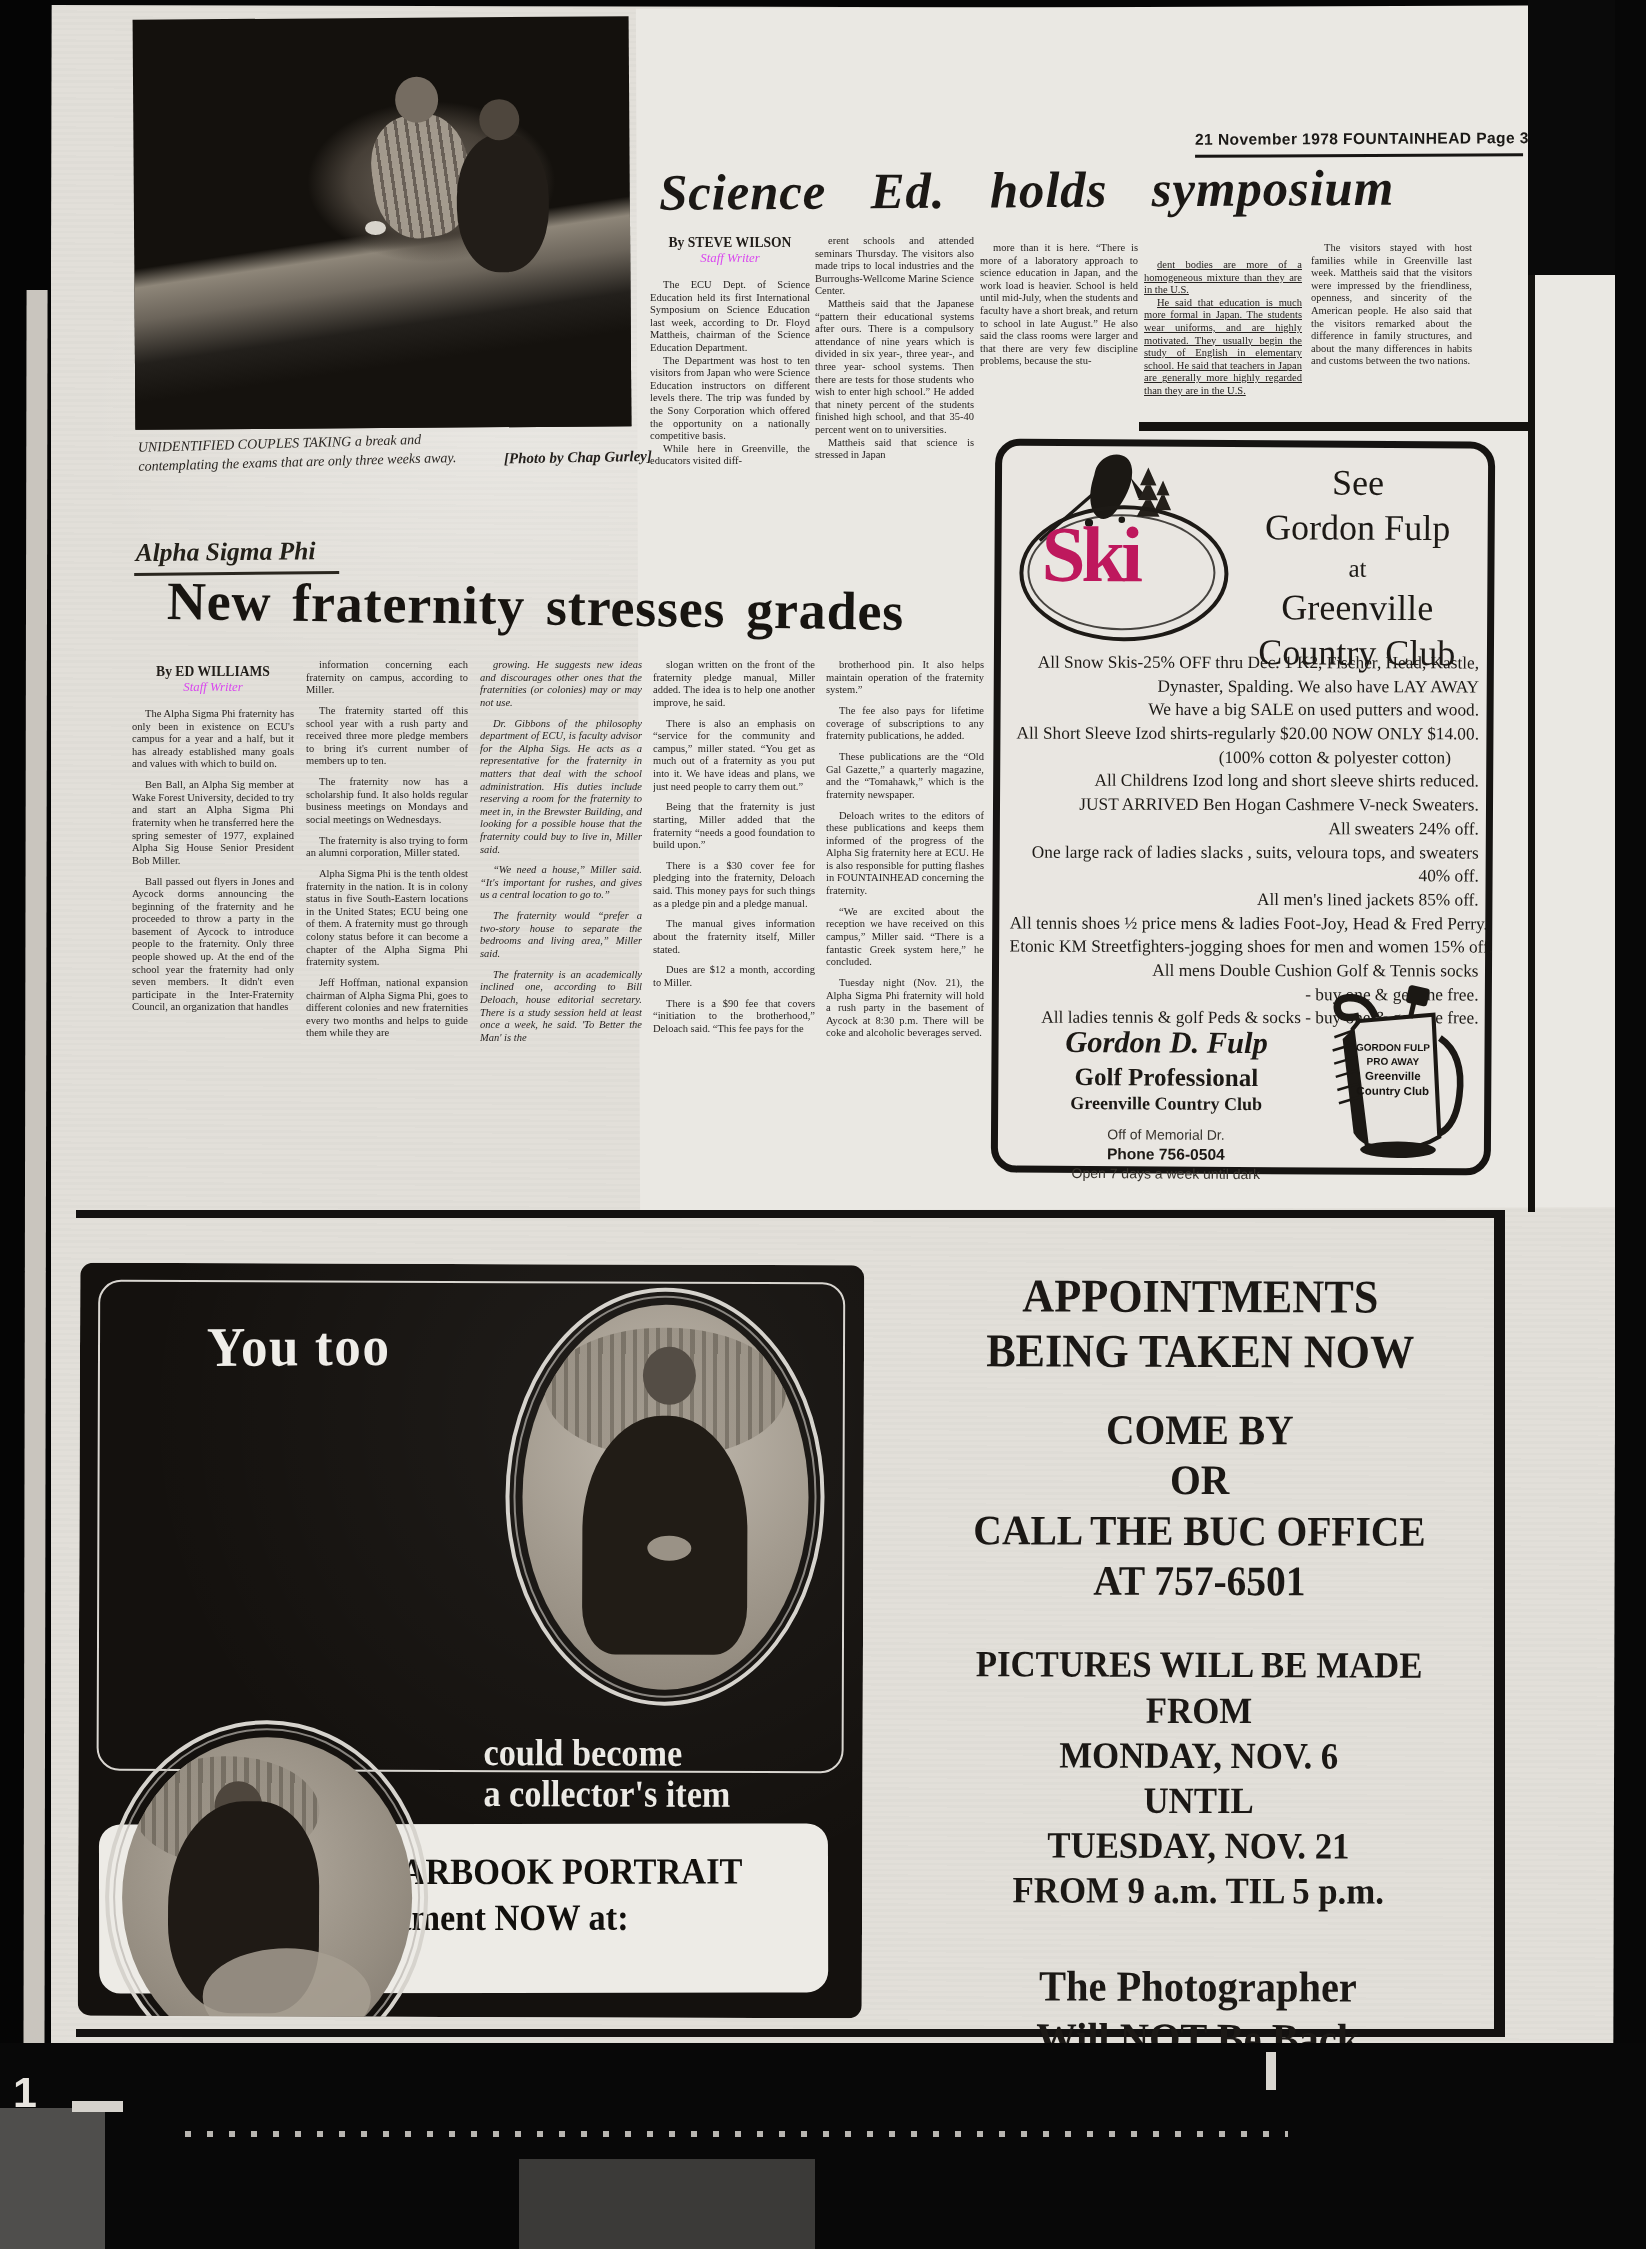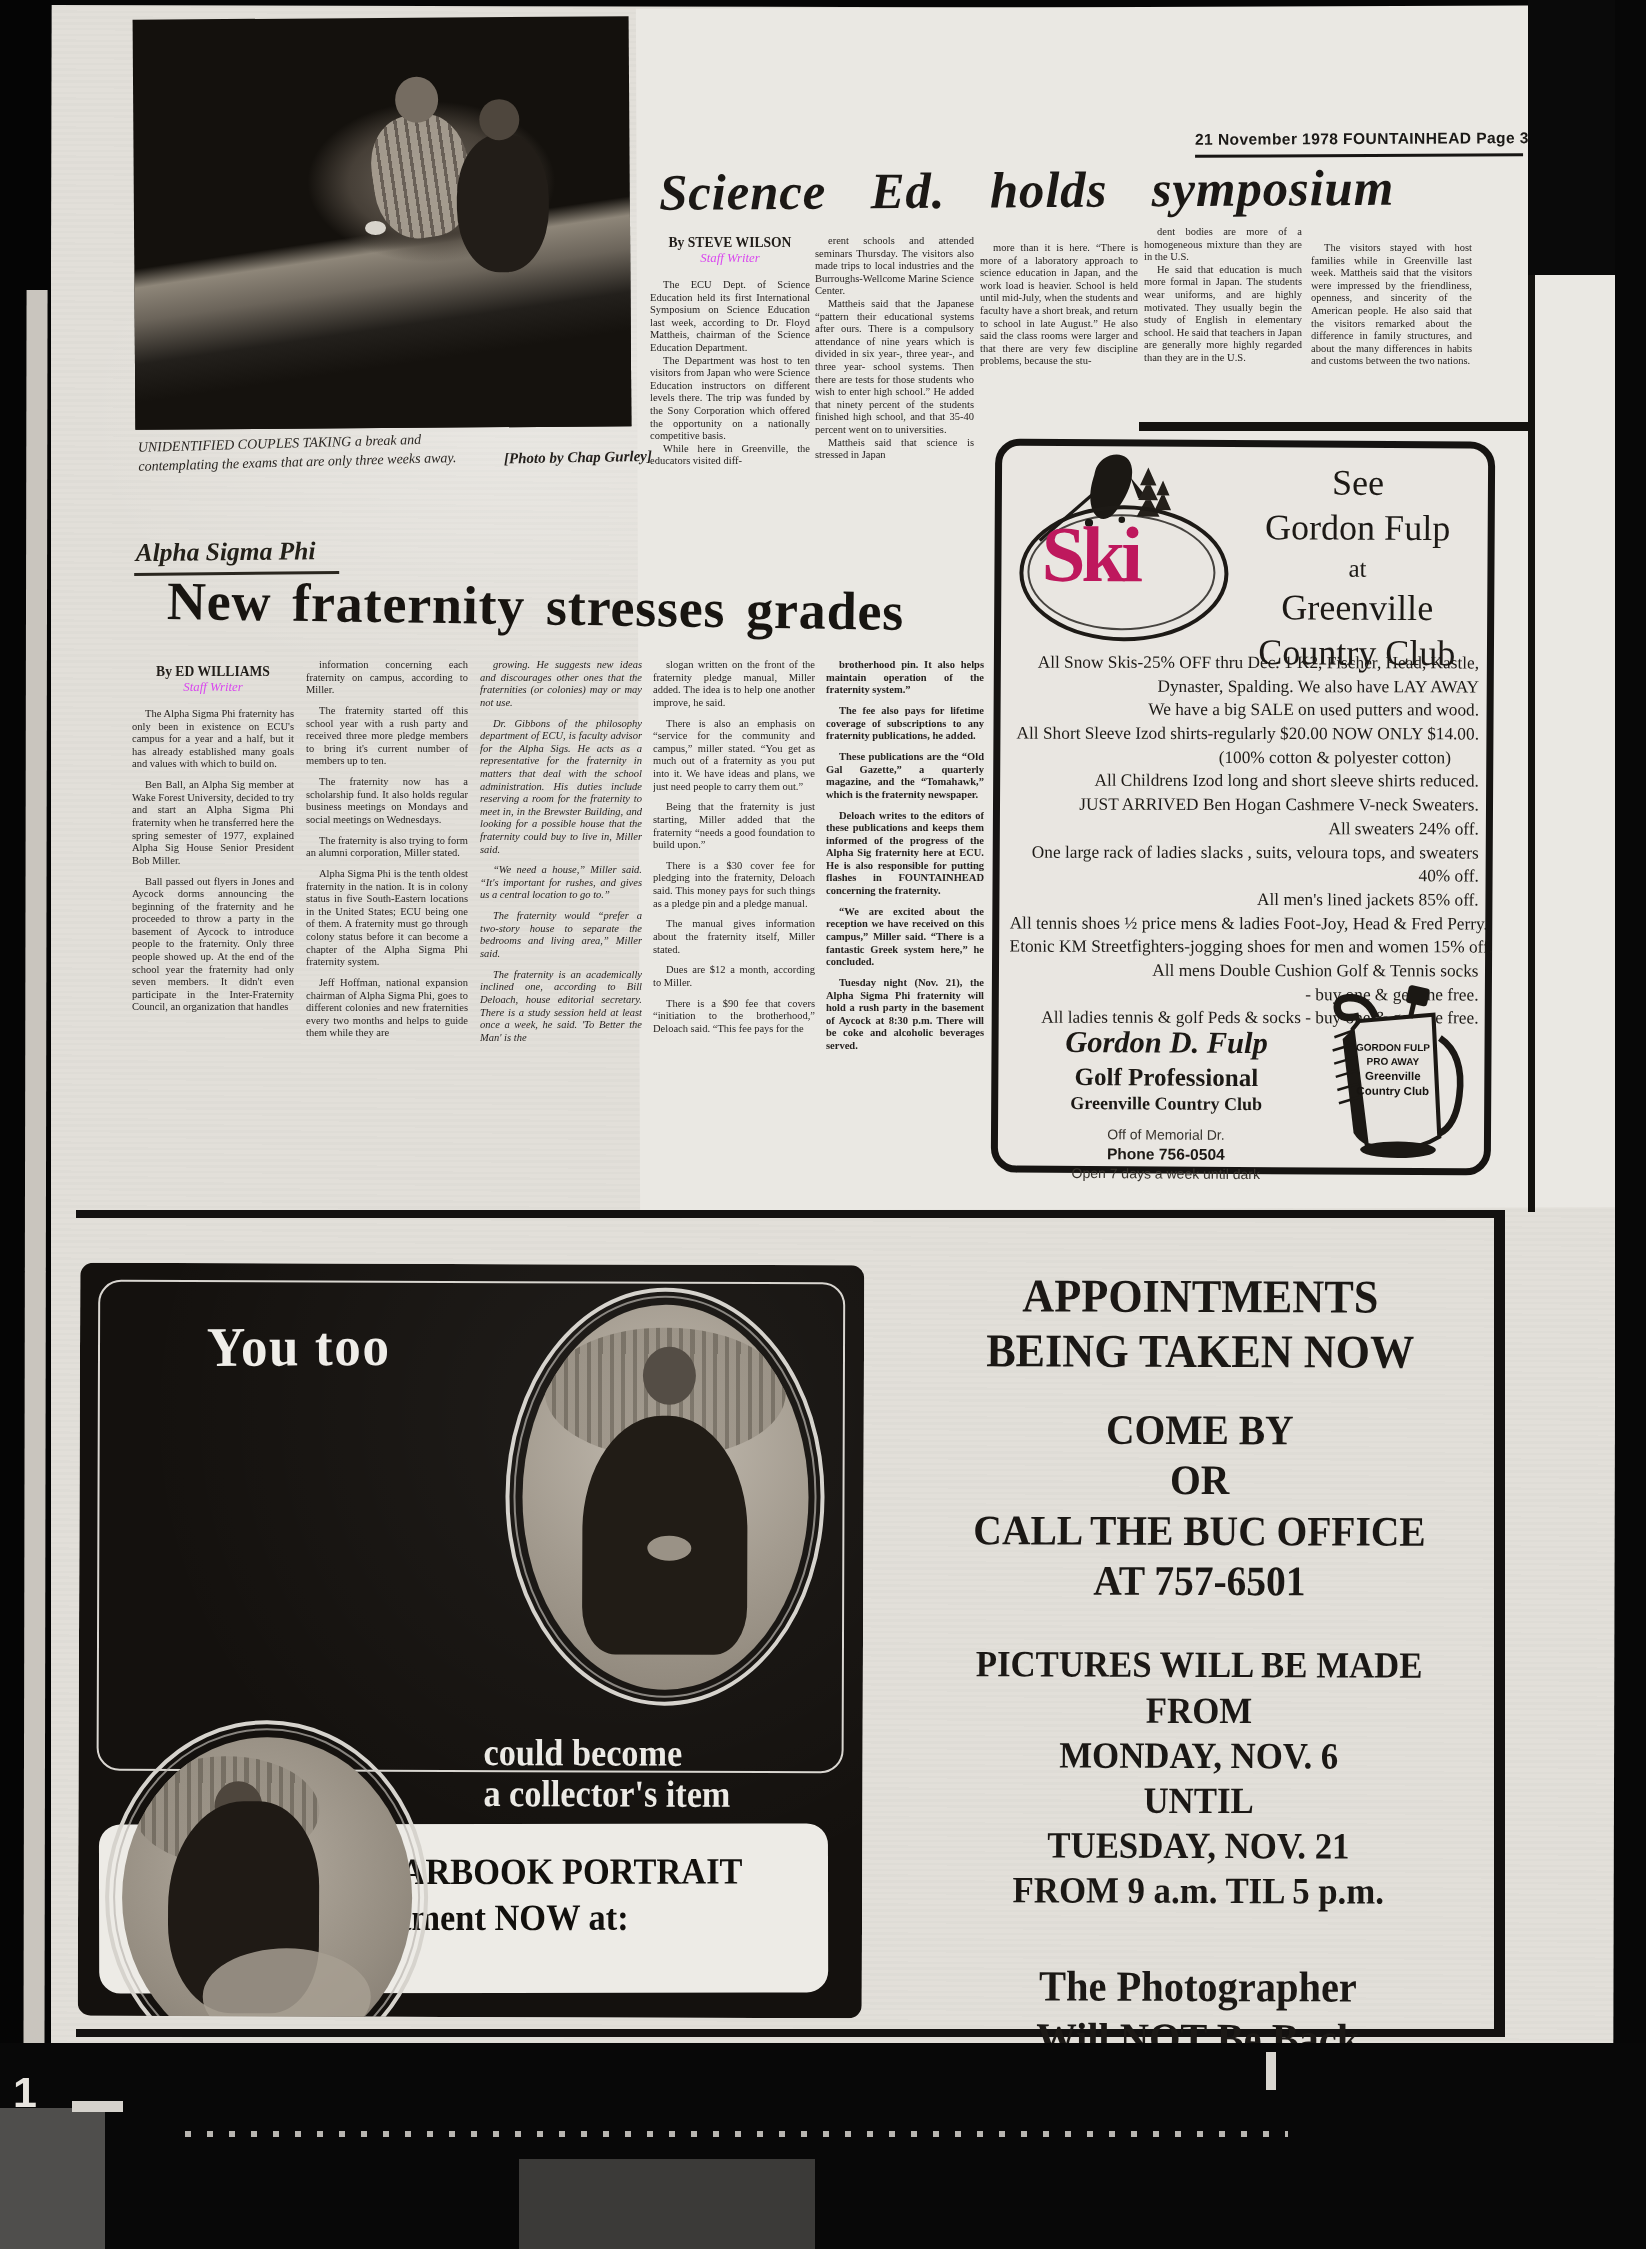--- a/index.html
+++ b/index.html
@@ -58,27 +58,27 @@
              letter-spacing:0.8px;word-spacing:6.6px;transform:rotate(.85deg);white-space:nowrap;}
   
   .byl{ text-align:center;font:bold 13.6px "Liberation Serif",serif;color:#221e1a;}
   .byl2{text-align:center;font:italic 12.8px "Liberation Serif",serif;margin-bottom:13px;color:#d946ef;}
   .news-col{font:10.5px/12.6px "Liberation Serif",serif;text-align:justify;color:#262220;overflow:hidden;}
   .news-col p{margin:0;text-indent:13px;}
   .frat-col p{margin:0 0 8.2px;}
   .c-s1{left:650px;top:235px;width:160px;height:323px;}
   .c-s2{left:815px;top:235px;width:159px;height:328px;}
   .c-s3{left:980px;top:242px;width:158px;height:207px;}
-  .c-s4{left:1144px;top:226px;width:158px;height:203px;}
+  .c-s4{left:1144px;top:259px;width:158px;height:203px;text-decoration:underline;}
   .c-s5{left:1311px;top:242px;width:161px;height:212px;}
   .c-f1{left:132px;top:664px;width:162px;height:543px;}
   .c-f2{left:306px;top:659px;width:162px;height:545px;}
   .c-f3{left:480px;top:659px;width:162px;height:545px;font-style:italic;}
   .c-f4{left:653px;top:659px;width:162px;height:545px;}
-  .c-f5{left:826px;top:659px;width:158px;height:545px;font-weight:bold;}
+  .c-f5{left:826px;top:659px;width:158px;height:545px;}
   
   .ski-ad{left:993px;top:440px;width:486px;height:720px;background:#e9e6e1;border:7.4px solid #161412;
           border-radius:25px;transform:rotate(.35deg);}
   .ski-logo-ring{position:absolute;left:18px;top:59px;width:201px;height:128px;border:4.1px solid #1d1a16;border-radius:50%;}
   .ski-logo-ring2{position:absolute;left:26px;top:68px;width:184px;height:112px;border:2.5px solid #1d1a16;border-radius:50%;opacity:.8;}
   .ski-word{position:absolute;left:40px;top:69px;font:bold 79px/1 "Liberation Serif",serif;color:#be185d;letter-spacing:-4.1px;}
   .skier-svg{position:absolute;left:23px;top:-1.6px;width:181px;height:123px;}
   .see-block{position:absolute;left:240px;top:13px;width:232px;text-align:center;color:#1d1a16;}
   .see-block .s1{font:36px/1.25 "Liberation Serif",serif;}
   .see-block .s2{font:25px/1.4 "Liberation Serif",serif;}

